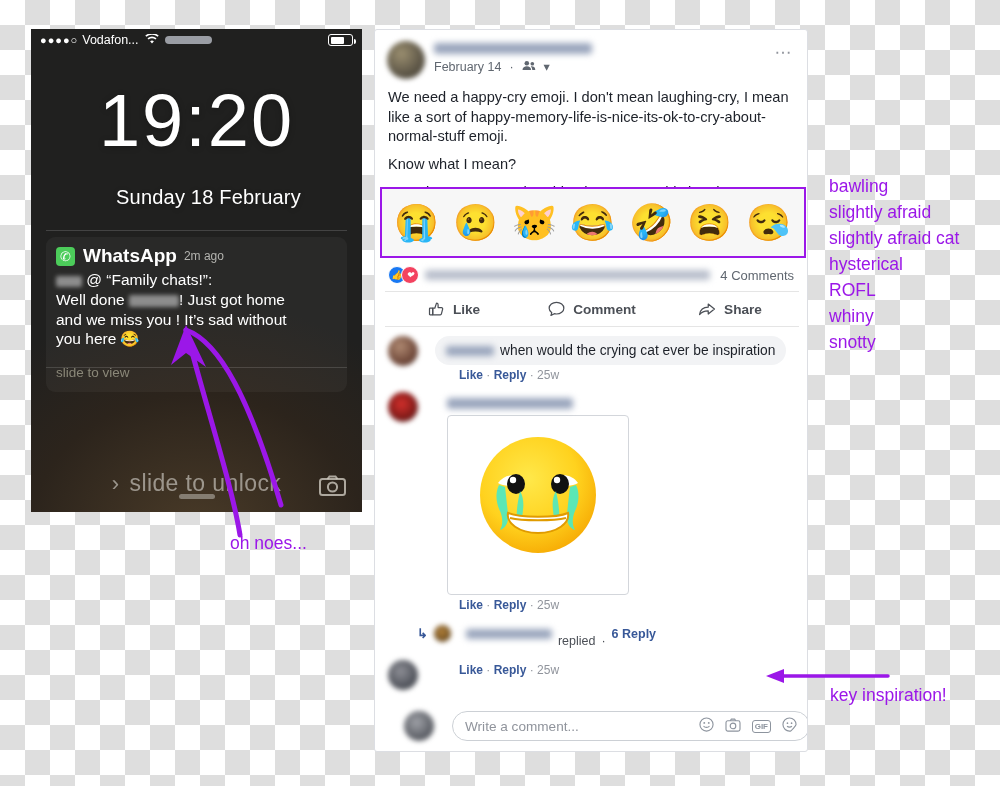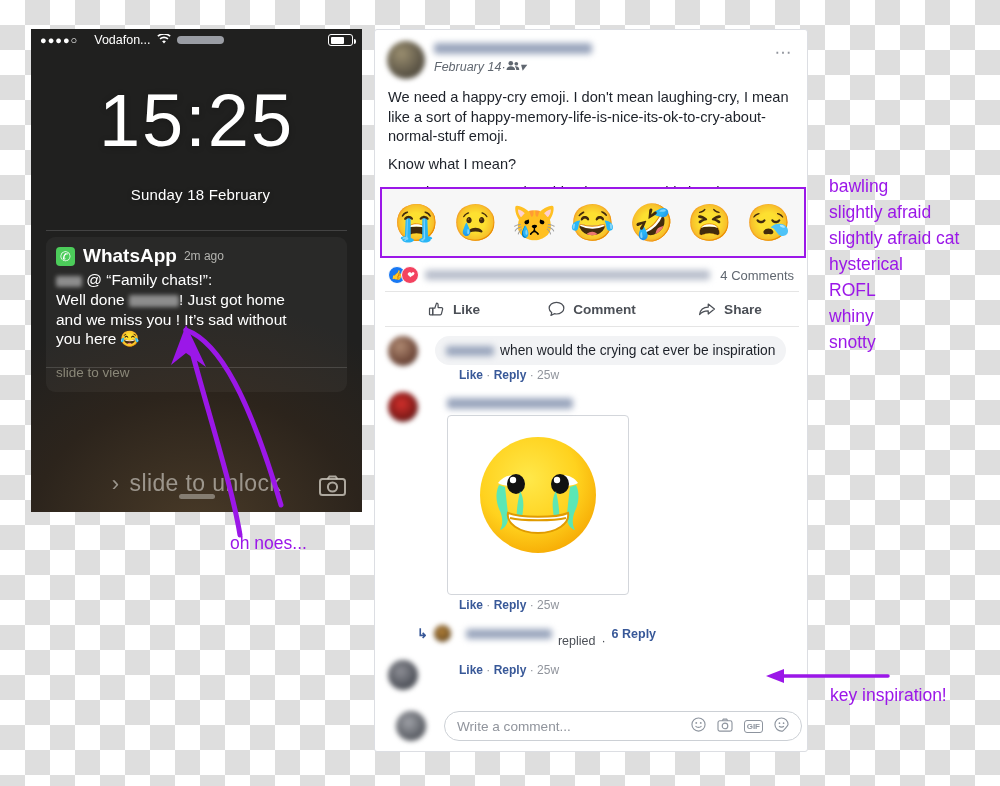--- a/index.html
+++ b/index.html
@@ -24,37 +24,37 @@
     background:
       radial-gradient(120% 70% at 50% 105%, #4a3b28 0%, #2c241c 42%, #20201f 70%),
       linear-gradient(180deg,#32353c 0%,#2f3239 28%,#2a2622 60%,#221f1c 100%);
   }
   .statusbar{
     position:absolute;left:0;top:0;width:100%;height:22px;
     display:flex;align-items:center;color:#fff;font-size:12px;
     padding:0 9px;box-sizing:border-box;
   }
   .dots{letter-spacing:1px;font-size:11px;line-height:1;}
-  .carrier{margin-left:16px;font-size:12.5px;}
+  .carrier{margin-left:4px;font-size:12.5px;}
   .wifi{margin-left:6px;font-size:12px;line-height:1;}
   .pill{margin-left:6px;width:47px;height:8px;border-radius:5px;background:#9a9da4;}
   .statusbar .spacer{flex:1;}
   .battery{position:relative;width:25px;height:12px;border:1.4px solid #fff;border-radius:3px;box-sizing:border-box;padding:1.5px;}
   .battery i{display:block;width:66%;height:100%;background:#fff;border-radius:1px;}
   .battery:after{content:"";position:absolute;right:-3.5px;top:3.5px;width:2px;height:5px;background:#fff;border-radius:0 2px 2px 0;}
 
   .clock{
     position:absolute;left:0;top:55px;width:100%;text-align:center;
     color:#fff;font-size:74px;font-weight:200;letter-spacing:2px;
     font-family:"Liberation Sans", sans-serif;line-height:1;
     text-shadow:0 1px 6px rgba(0,0,0,.25);
   }
   .datetxt{
-    position:absolute;left:4px;top:157px;width:100%;text-align:center;
-    color:#fff;font-size:15px;font-weight:400;letter-spacing:.2px;
+    position:absolute;left:12px;top:157px;width:100%;text-align:center;
+    color:#fff;font-size:20px;font-weight:400;letter-spacing:.2px;
     text-shadow:0 1px 5px rgba(0,0,0,.25);
   }
 
   .notif-sep{position:absolute;left:15px;top:201px;width:301px;height:1px;background:rgba(255,255,255,.16);}
   .notif{
     position:absolute;left:15px;top:208px;width:301px;
     padding:8px 10px 10px 10px;box-sizing:border-box;
     background:rgba(255,255,255,.045);border-radius:9px;
   }
   .notif-head{display:flex;align-items:center;margin-bottom:3px;}
@@ -93,21 +93,21 @@
     background:radial-gradient(circle at 38% 34%,#9b8f70,#5d5647 60%,#3d382c);filter:blur(2.6px);}
   .avatar.sm{width:30px;height:30px;}
   .avatar.xs{width:17px;height:17px;}
   .av-a{background:radial-gradient(circle at 40% 35%,#b08a72,#6b4436 65%,#3a2a24);}
   .av-b{background:radial-gradient(circle at 45% 40%,#d4302c,#7d1a18 60%,#2a1210);}
   .av-c{background:radial-gradient(circle at 42% 38%,#8e8f96,#4e5159 65%,#2b2d33);}
   .av-d{background:radial-gradient(circle at 42% 38%,#a0a2a8,#5a5d64 65%,#303238);}
   .av-e{background:radial-gradient(circle at 45% 40%,#b9873f,#6b4a1d 65%,#332109);}
   .nameblur{height:11px;border-radius:3px;background:#9aa6bd;filter:blur(3px);}
   .posterline{padding-top:2px;}
-  .meta{font-size:12.5px;color:#606770;margin-top:5px;display:flex;align-items:center;gap:0;font-style:italic;}
+  .meta{font-size:12.5px;color:#606770;margin-top:5px;display:flex;align-items:center;gap:8px;}
   .dots-menu{position:absolute;right:14px;top:14px;color:#90949c;font-size:17px;letter-spacing:1.5px;line-height:1;}
   .post-text{padding:9px 13px 0 13px;font-size:14.6px;line-height:1.35;color:#1d2129;}
   .post-text p{margin:0 0 8px 0;}
 
   .emoji-box{
     position:absolute;left:5px;top:157px;width:426px;height:71px;
     border:2.5px solid #9b17e8;box-sizing:border-box;background:#f7f7f7;
     display:flex;align-items:center;justify-content:space-around;padding:0 6px;
   }
   .emoji-box span{font-size:36px;line-height:1;}
@@ -148,21 +148,21 @@
     border:1px solid #d3d6db;border-radius:4px;display:flex;align-items:center;justify-content:center;
   }
   .photo .big{font-size:128px;line-height:1;}
 
   .replyrow{display:flex;align-items:center;gap:6px;margin:7px 0 0 42px;font-size:12.5px;color:#385898;font-weight:700;}
   .replyrow .nameblur{width:86px;height:10px;}
   .replyrow .arr{color:#385898;font-size:13px;}
   .replyrow .grey{color:#4b4f56;font-weight:400;margin-top:15px;}
 
   .composer{
-    position:absolute;left:8px;bottom:10px;width:100%;display:flex;align-items:center;padding:0 13px;box-sizing:border-box;
+    position:absolute;left:16px;bottom:10px;width:100%;display:flex;align-items:center;padding:0 13px;box-sizing:border-box;
   }
   .cinput{
     flex:1;margin-left:9px;height:30px;border:1px solid #ccd0d5;border-radius:16px;
     display:flex;align-items:center;padding:0 12px;box-sizing:border-box;color:#90949c;font-size:13.6px;
   }
   .cinput .ph{flex:1;}
   .citools{display:flex;align-items:center;gap:11px;color:#8d949e;font-size:14px;}
   .gifbox{border:1.4px solid #8d949e;border-radius:3px;font-size:8px;font-weight:700;padding:0 2px;line-height:11px;}
 
   
@@ -187,21 +187,21 @@
           <path d="M7 9.6l-1.9-2.3a3 3 0 013.8 0L7 9.6zM3.5 5.4l-1-1.2a7.5 7.5 0 019 0l-1 1.2a6 6 0 00-7 0zM1.3 2.7L.3 1.5a10.6 10.6 0 0113.4 0l-1 1.2a9.1 9.1 0 00-11.4 0z" fill="#fff"></path>
         </svg>
     </span>
     <span class="pill"></span>
     <span class="spacer"></span>
     <span class="battery">
         <i></i>
       </span>
   </div>
 
-  <div class="clock">15:25</div>
+  <div class="clock">19:20</div>
   <div class="datetxt">Sunday 18 February</div>
 
   <div class="notif-sep"></div>
   <div class="notif">
     <div class="notif-head">
       <span class="wa-icon">✆</span>
       <span class="wa-name">WhatsApp</span>
       <span class="wa-time">2m ago</span>
     </div>
     <div class="notif-body">

